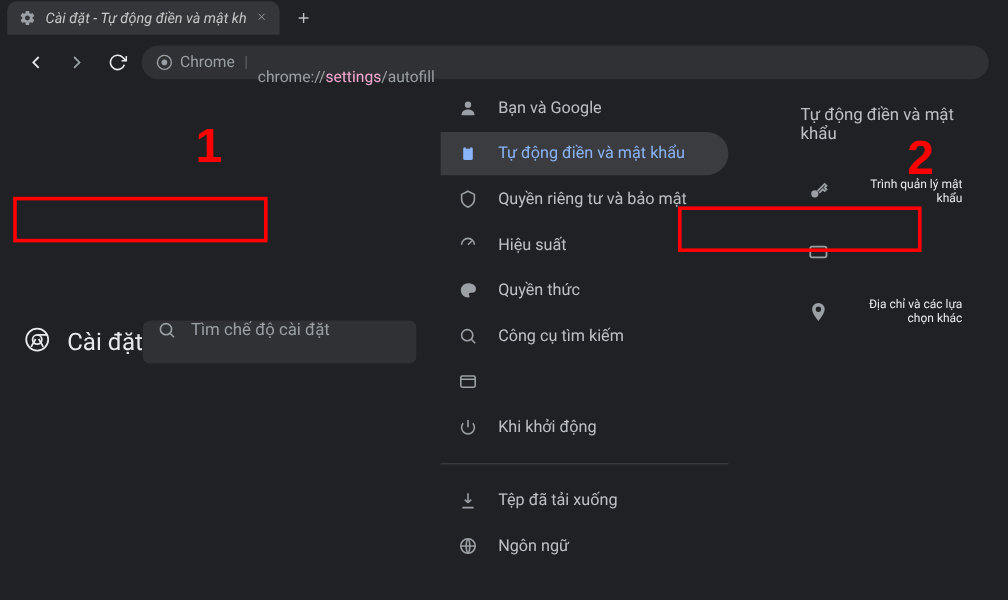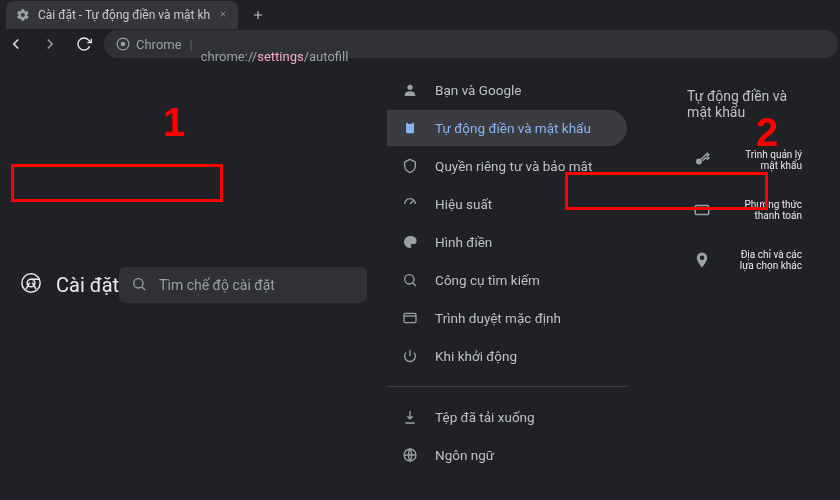--- a/index.html
+++ b/index.html
@@ -23,35 +23,36 @@
     display: flex;
     align-items: center;
     background: #35363a;
     height: 28px;
     border-radius: 8px 8px 0 0;
     padding: 0 10px;
     gap: 8px;
     min-width: 210px;
     font-size: 12px;
     color: #c9c9c9;
+    font-style: italic;
   }
   .tab .gearicon svg { display:block; }
   .tab .title { flex: 1; white-space: nowrap; overflow:hidden; text-overflow:ellipsis; }
   .tab .close { opacity:.7; }
   .newtab {
     width: 24px; height: 24px;
     display:flex; align-items:center; justify-content:center;
     color:#bdc1c6; margin-left:8px; border-radius:50%;
   }
   
   .toolbar {
     height: 36px;
     background: #35363a00;
-    display:flex; align-items:flex-start;
-    padding: 0 2px;
+    display:flex; align-items:flex-end;
+    padding: 0 16px;
     gap: 6px;
     background: #202124;
   }
   .toolbtn {
     width: 28px; height: 28px;
     display:flex; align-items:center; justify-content:center;
     color:#9aa0a6; border-radius:50%;
   }
   .omnibox {
     flex:1;
@@ -76,25 +77,25 @@
     flex-direction: row;
   }
   .settings-header {
     display:flex; align-items:center;
     padding: 14px 20px 10px 20px;
   }
   .settings-header .logo { margin-right: 14px; }
   .settings-header h1 { font-size: 20px; font-weight: 400; color:#e8eaed; }
   .searchwrap {
     margin-left: auto;
-    width: 248px;
+    width: 228px;
     height: 36px;
     background: #303134;
     border-radius: 6px;
-    display:flex; align-items:center;
+    display:flex; 
     padding: 0 12px; gap: 12px;
     color:#9aa0a6; font-size:14px;
   }
   .content {
     flex:1; display:flex;
     overflow:hidden;
   }
   .sidebar {
     width: 240px;
     display:flex; flex-direction:column;
@@ -293,41 +294,40 @@
         </span>
         <span>Hiệu suất</span>
       </div>
 
       <div class="sideitem">
         <span class="sideicon">
           <svg width="16" height="16" viewBox="0 0 24 24" fill="#9aa0a6">
               <path d="M12 3a9 9 0 1 0 0 18c1 0 2-.6 2-1.6 0-.5-.2-.9-.5-1.2-.3-.3-.5-.7-.5-1.2 0-1 .9-2 2-2h2a5 5 0 0 0 5-5c0-4-4-7-10-7z"></path>
             </svg>
         </span>
-        <span>Hình điền</span>
+        <span>Quyền thức</span>
       </div>
 
       <div class="sideitem">
         <span class="sideicon">
           <svg width="16" height="16" viewBox="0 0 24 24" fill="none" stroke="#9aa0a6" stroke-width="2">
               <circle cx="11" cy="11" r="7"></circle>
               <path d="M21 21l-5-5"></path>
             </svg>
         </span>
         <span>Công cụ tìm kiếm</span>
       </div>
 
       <div class="sideitem">
         <span class="sideicon">
           <svg width="16" height="16" viewBox="0 0 24 24" fill="none" stroke="#9aa0a6" stroke-width="2">
               <rect x="3" y="5" width="18" height="14" rx="2"></rect>
               <path d="M3 9h18"></path>
             </svg>
         </span>
-        <span>Trình duyệt mặc định</span>
       </div>
 
       <div class="sideitem">
         <span class="sideicon">
           <svg width="16" height="16" viewBox="0 0 24 24" fill="none" stroke="#9aa0a6" stroke-width="2">
               <path d="M12 3v9"></path>
               <path d="M6 7a8 8 0 1 0 12 0"></path>
             </svg>
         </span>
         <span>Khi khởi động</span>
@@ -369,21 +369,20 @@
         <span>Trình quản lý mật khẩu</span>
       </div>
 
       <div class="card">
         <span class="cardicon">
           <svg width="18" height="18" viewBox="0 0 24 24" fill="none" stroke="#9aa0a6" stroke-width="2">
               <rect x="3" y="6" width="18" height="12" rx="2"></rect>
               <path d="M3 10h18"></path>
             </svg>
         </span>
-        <span>Phương thức thanh toán</span>
       </div>
 
       <div class="card">
         <span class="cardicon">
           <svg width="18" height="18" viewBox="0 0 24 24" fill="#9aa0a6">
               <path d="M12 2a7 7 0 0 0-7 7c0 5 7 13 7 13s7-8 7-13a7 7 0 0 0-7-7zm0 10a3 3 0 1 1 0-6 3 3 0 0 1 0 6z"></path>
             </svg>
         </span>
         <span>Địa chỉ và các lựa chọn khác</span>
       </div>

